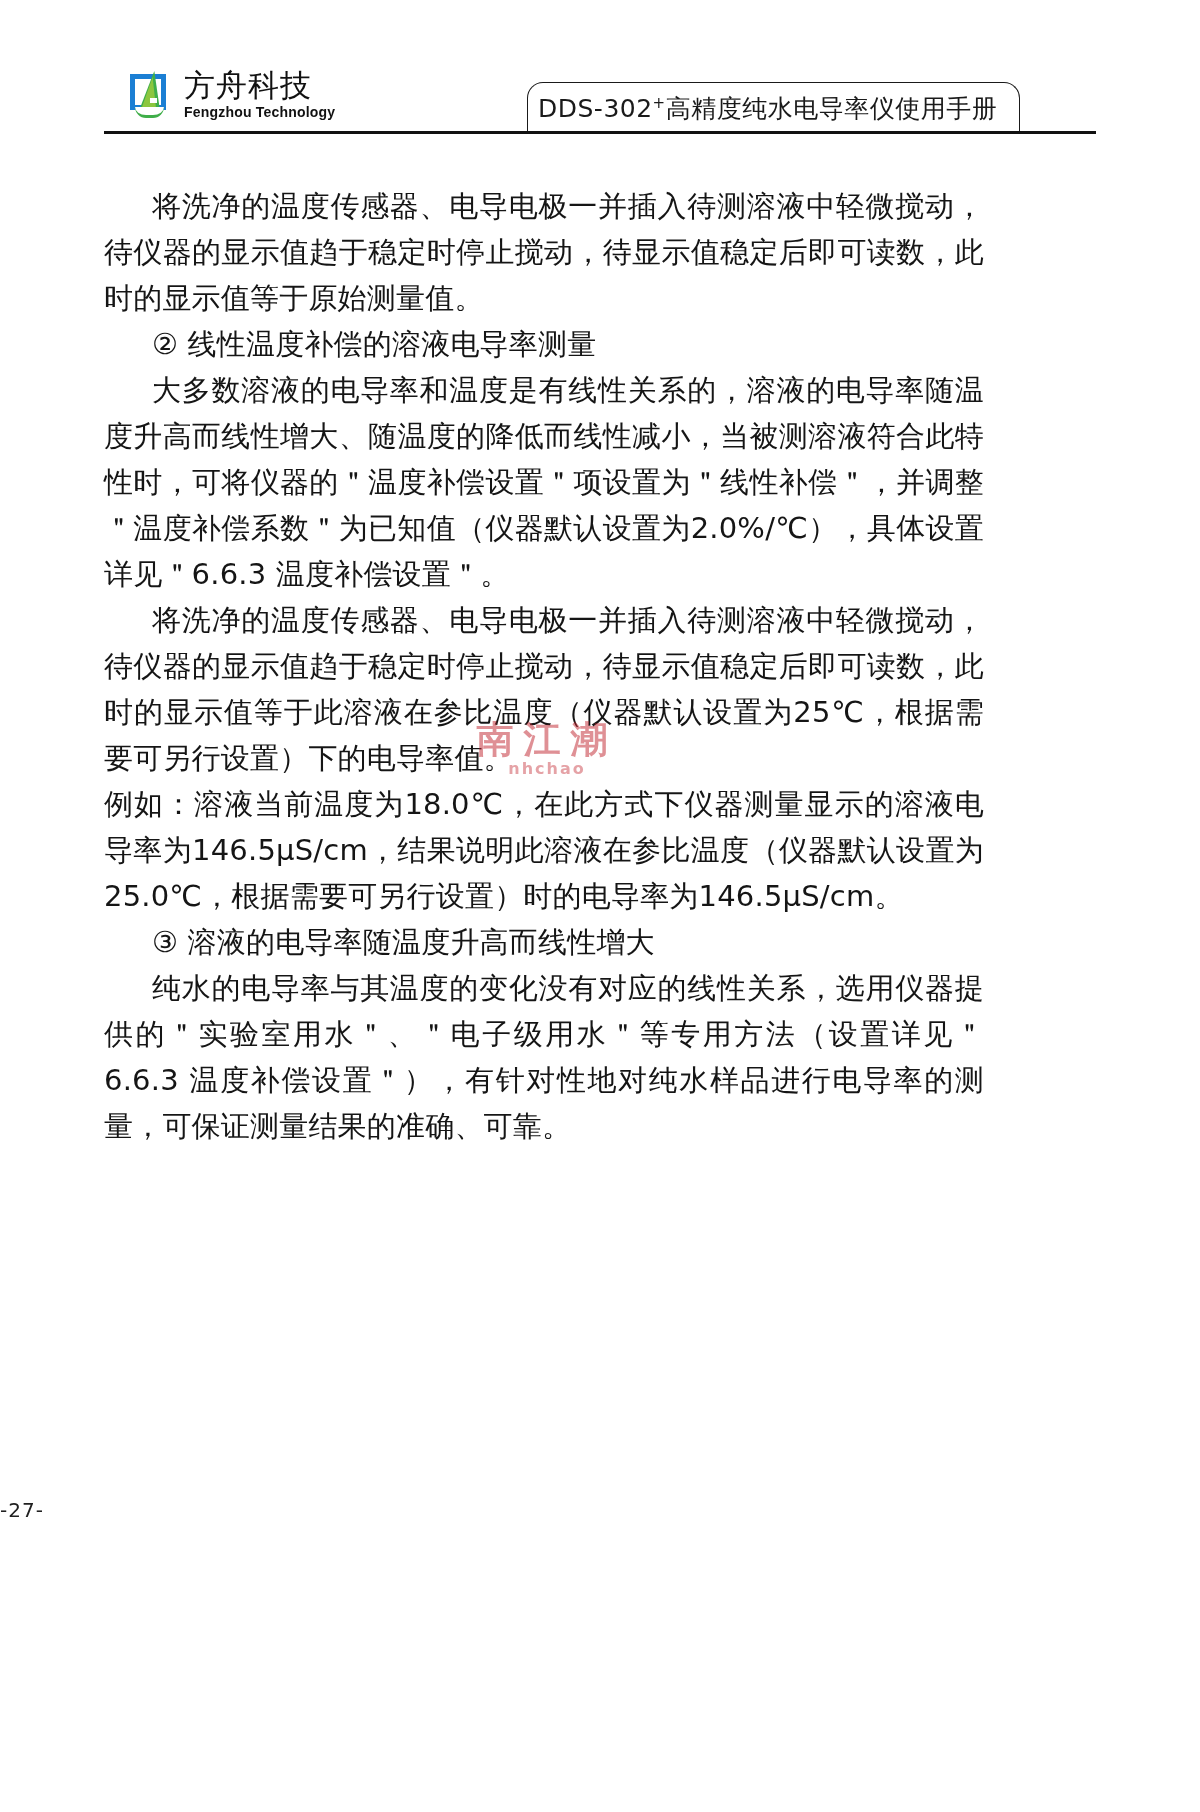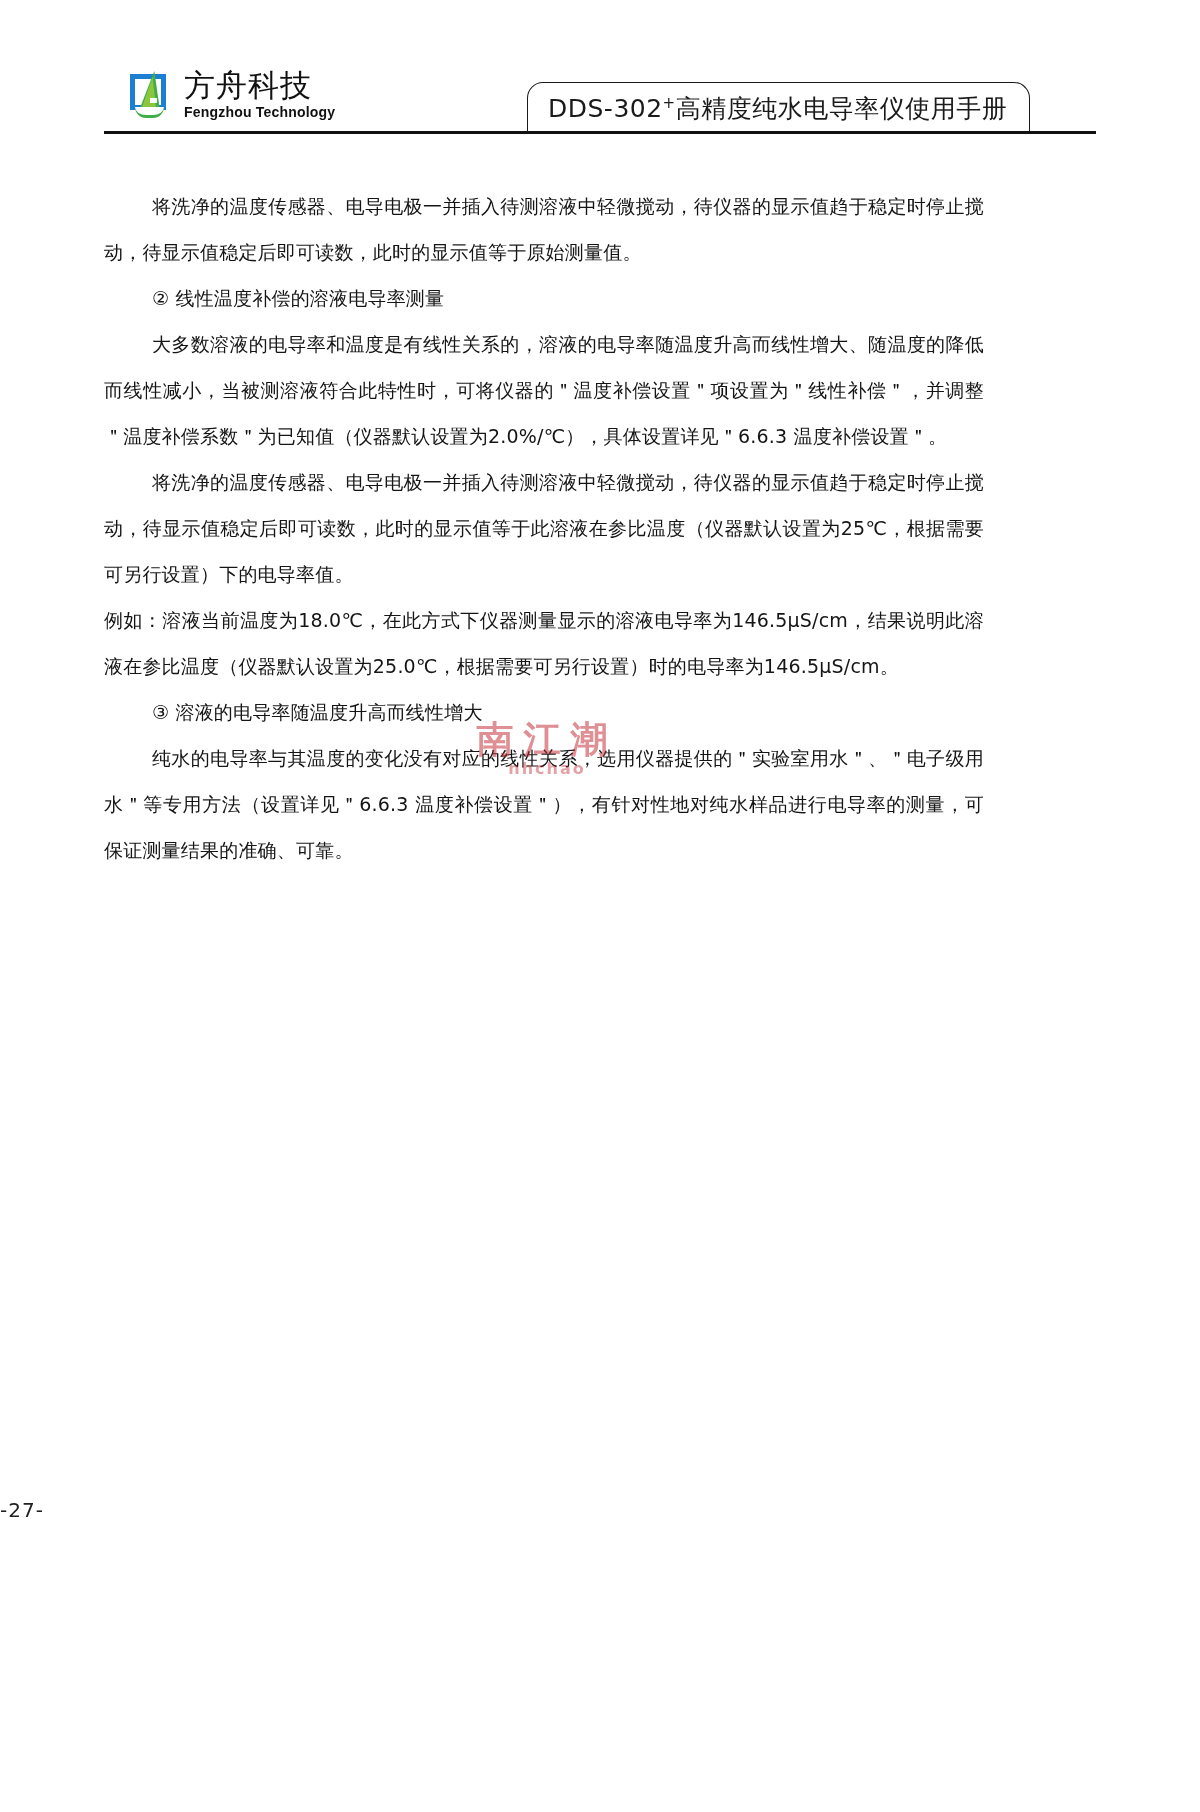--- a/index.html
+++ b/index.html
@@ -108,21 +108,21 @@
     color: #111111;
     letter-spacing: 0.2px;
     display: block;
     margin-top: 4px;
   }
   .header-title-wrap {
     position: absolute;
     left: 527px;
     top: 82px;
     height: 50px;
-    padding: 2px 22px 0 20px;
+    padding: 2px 22px 0 10px;
     border-top: 1.6px solid #1a1a1a;
     border-left: 1.6px solid #1a1a1a;
     border-right: 1.6px solid #1a1a1a;
     border-top-left-radius: 16px;
     border-top-right-radius: 16px;
     box-sizing: border-box;
     display: flex;
     align-items: center;
   }
   .header-title {
@@ -147,21 +147,21 @@
 
   
   .content {
     position: absolute;
     left: 104px;
     top: 183px;
     width: 880px;
   }
   .para {
     font-family: "DejaVu Sans", "Liberation Sans", sans-serif;
-    font-size: 19px;
+    font-size: 29px;
     color: #151515;
     line-height: 46px;
     letter-spacing: 0.2px;
     text-align: justify;
     text-justify: inter-character;
     margin: 0;
   }
   .para.indent {
     text-indent: 48px;
   }

